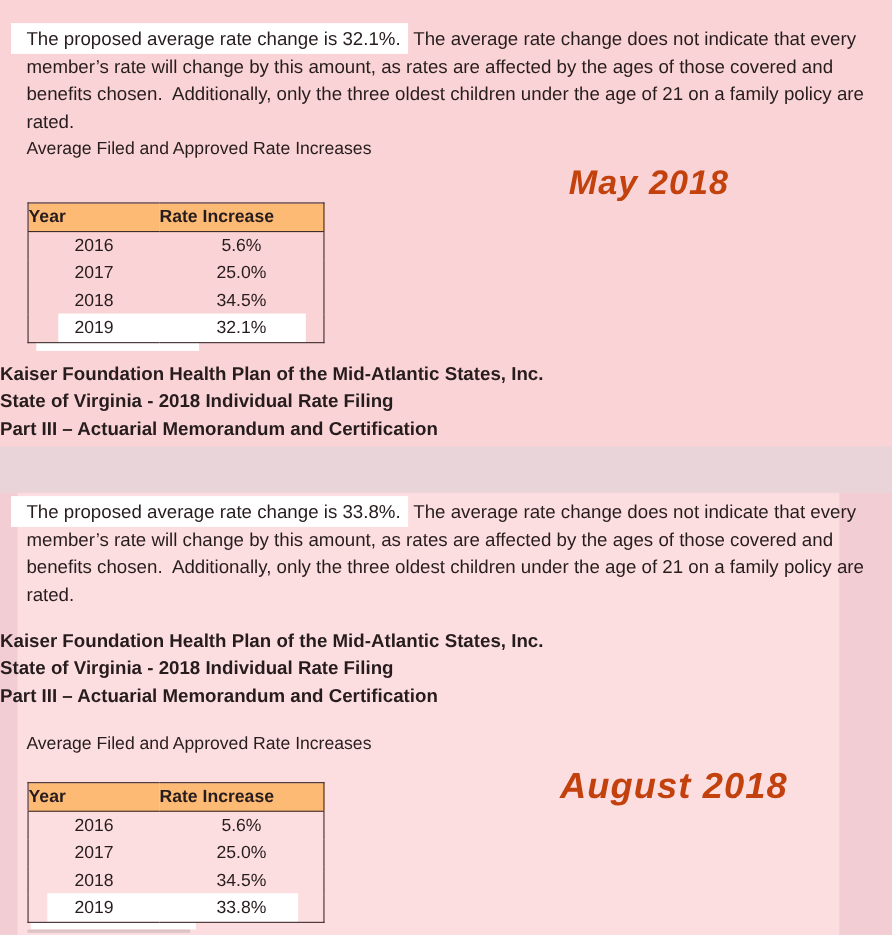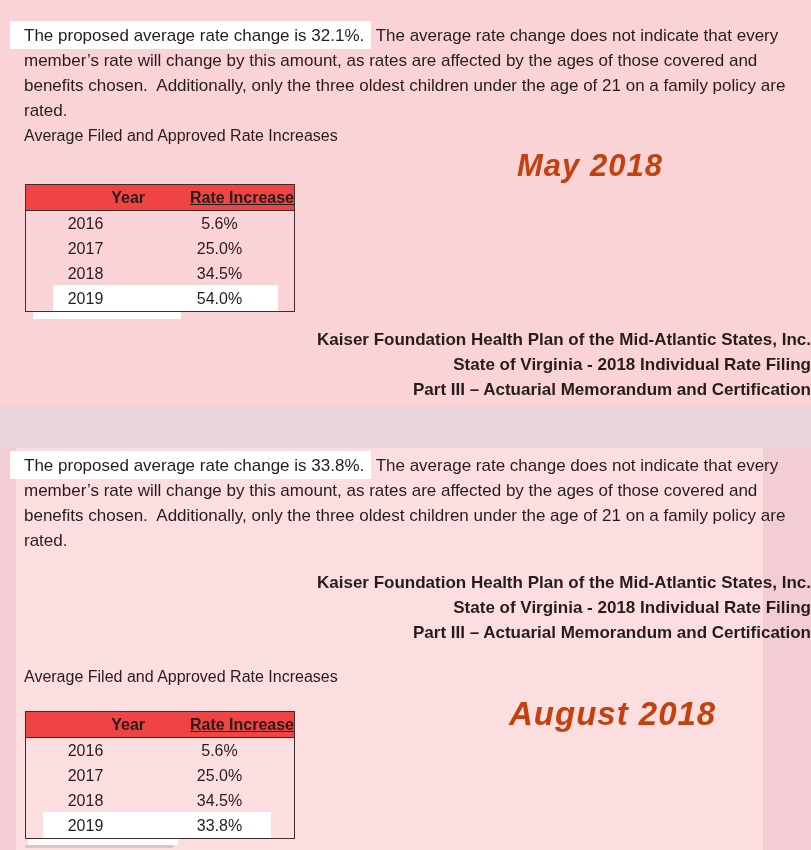--- a/index.html
+++ b/index.html
@@ -19,35 +19,35 @@
   }
   .hl{
     background:#ffffff;
     padding:5px 7px 4px 14px;margin-left:-14px;
   }
   .caption{position:absolute;left:24px;font-size:16px;}
   .date-label{
     position:absolute;color:#c2410c;
     font-weight:700;font-style:italic;font-size:31px;letter-spacing:1px;
   }
-  .doc-title{position:absolute;left:0;width:811px;text-align:right;
+  .doc-title{position:absolute;left:0;width:811px;text-align:left;
     font-weight:700;font-size:17px;line-height:25px;}
   .tablewrap{position:absolute;width:274px;}
   .mark{position:absolute;background:#ffffff;z-index:0;}
   .shadow{position:absolute;background:#ddc3c6;z-index:0;}
   table.rates{
     position:relative;z-index:1;border-collapse:collapse;width:270px;
     font-size:16px;background:transparent;border:1.5px solid #3f2c2d;
   }
   table.rates th{
-    background:#ef4444;border-bottom:1.5px solid #3f2c2d;
-    font-weight:700;height:25px;text-align:right;padding:0;
+    background:#fdba74;border-bottom:1.5px solid #3f2c2d;
+    font-weight:700;height:25px;text-align:left;padding:0;
   }
   table.rates th.col-year{width:120px;}
-  table.rates th.col-rate{width:150px;text-decoration:underline;}
+  table.rates th.col-rate{width:150px;}
   table.rates td{height:25px;text-align:center;padding:0;}
 </style>
 </head>
 <body>
 
 <div class="page">
 
   <section class="sec sec-top">
     <p class="para" style="top:23px;"><span class="hl">The proposed average rate change is 32.1%.</span><span> The average rate change does not indicate that every member’s rate will change by this amount, as rates are affected by the ages of those covered and benefits chosen.  Additionally, only the three oldest children under the age of 21 on a family policy are rated.</span></p>
 
@@ -73,21 +73,21 @@
           <tr>
             <td>2017</td>
             <td>25.0%</td>
           </tr>
           <tr>
             <td>2018</td>
             <td>34.5%</td>
           </tr>
           <tr>
             <td>2019</td>
-            <td>54.0%</td>
+            <td>32.1%</td>
           </tr>
         </tbody>
       </table>
     </div>
 
     <div class="doc-title" style="top:327px;">
       <div>Kaiser Foundation Health Plan of the Mid-Atlantic States, Inc.</div>
       <div>State of Virginia - 2018 Individual Rate Filing</div>
       <div>Part III – Actuarial Memorandum and Certification</div>
     </div>

